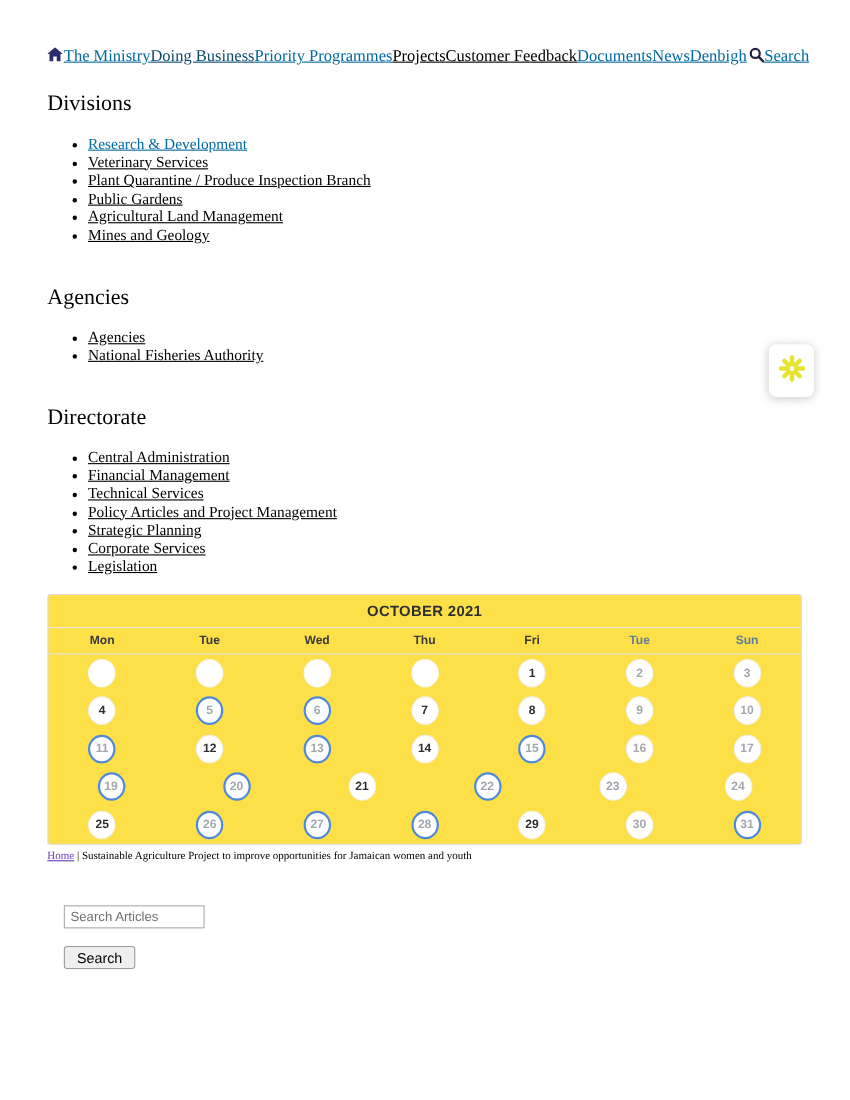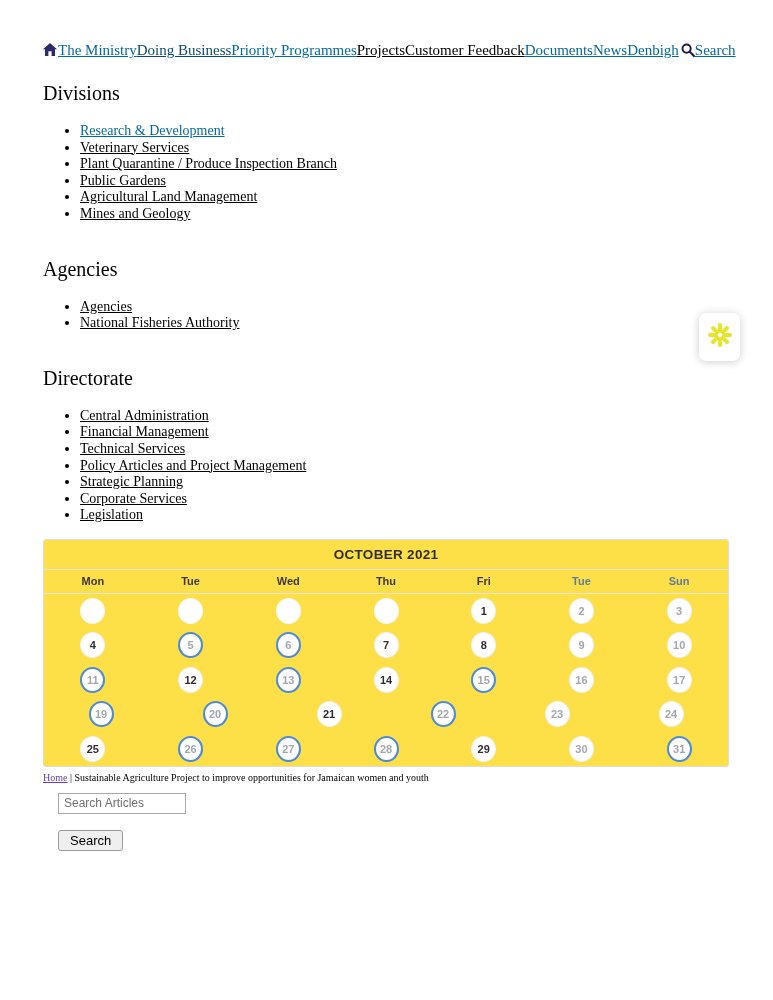--- a/index.html
+++ b/index.html
@@ -39,21 +39,21 @@
               font-size:11px;font-weight:bold;color:#2e2e2e;box-sizing:border-box;background:#fff;}
   .day-circle.weekend{color:#a3a7ad;}
   .day-circle.event{border:2px solid #4f8ad8;color:#a3a7ad;}
   .day-circle.empty{border-color:#f6f6f6;}
 
   
   .breadcrumb{margin-top:5px;font-size:10px;}
   .breadcrumb a{color:#6a3bb8;text-decoration:underline;}
 
   
-  .article-search{margin:10px 0 0 15px;font-family:"Liberation Sans", sans-serif;}
+  .article-search{margin:39px 0 0 15px;font-family:"Liberation Sans", sans-serif;}
   .article-search input{display:block;width:128px;height:21px;box-sizing:border-box;
        border:1px solid #a9a9a9;padding:2px 5px;font:12px "Liberation Sans", sans-serif;color:#333;}
   .article-search input::placeholder{color:#6f6f6f;opacity:1;}
   .article-search button{display:block;margin-top:16px;font:13px "Liberation Sans", sans-serif;
        background:#efefef;border:1px solid #9b9b9b;border-radius:3px;padding:2px 11px;color:#000;}
 
   
   .floating-widget{position:absolute;left:699px;top:313px;width:41px;height:48px;background:#fff;
        border-radius:7px;box-shadow:0 1px 9px rgba(0,0,0,.2);display:flex;align-items:center;justify-content:center;}
 </style>

